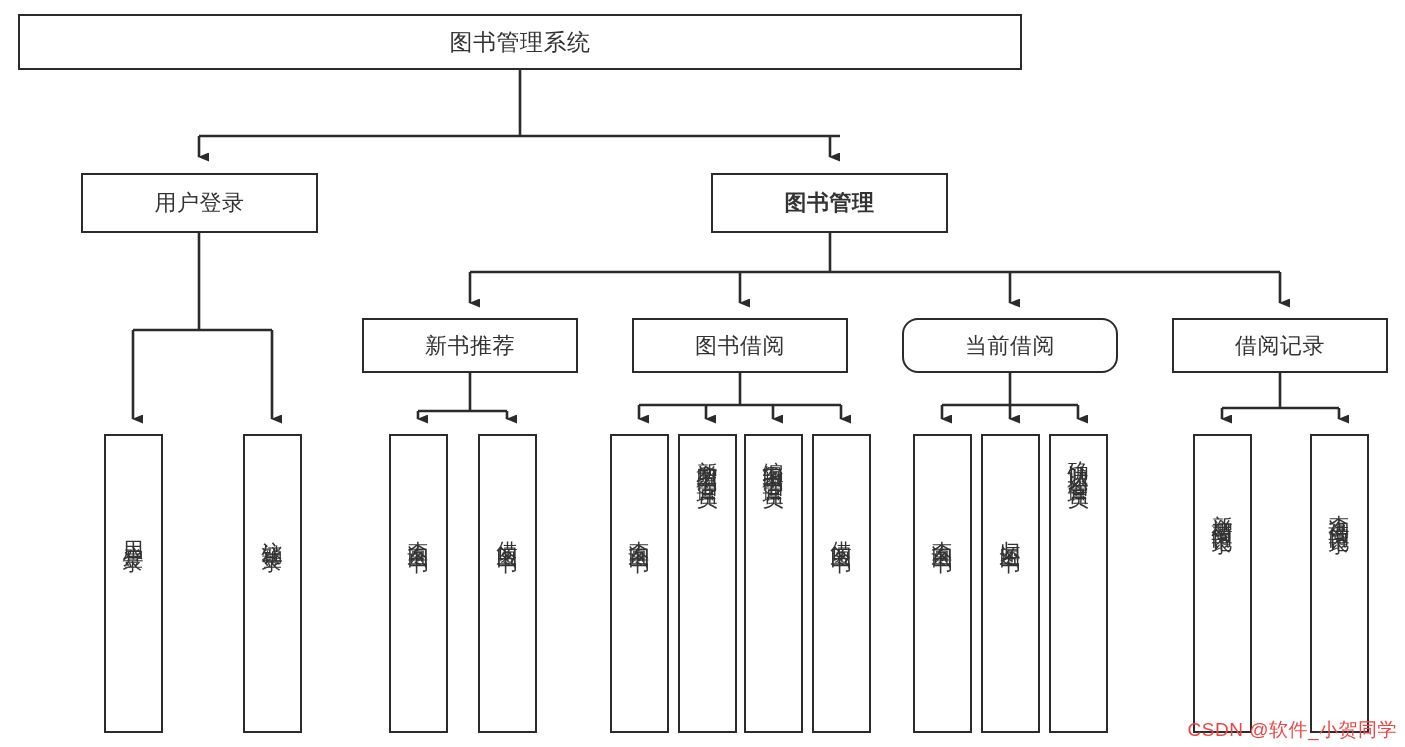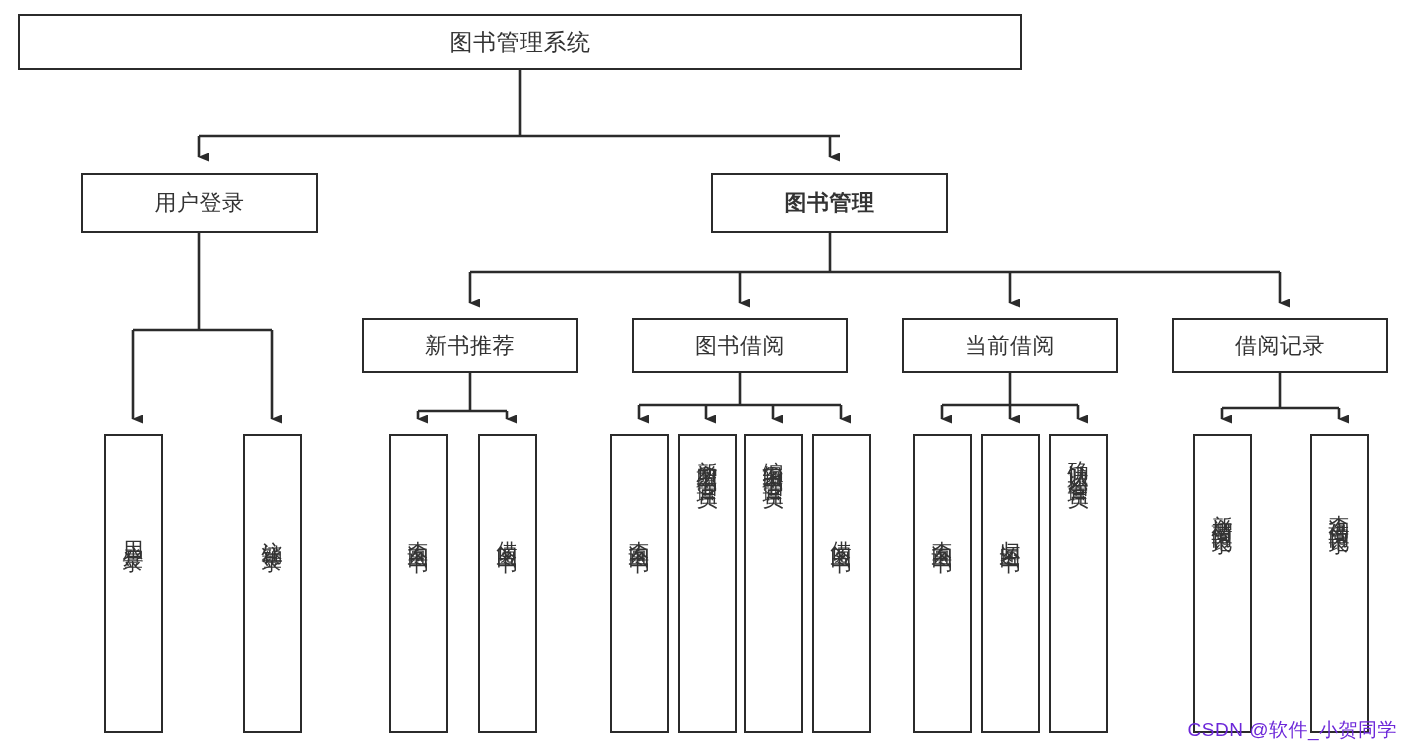--- a/index.html
+++ b/index.html
@@ -73,21 +73,21 @@
     margin-top: 4px;
   }
   .node-box.vertical.short .node-label {
     margin-top: 84px;
   }
   .watermark {
     position: absolute;
     right: 8px;
     bottom: 4px;
     font-size: 19px;
-    color: #6d28d9;
+    color: #ef4444;
     white-space: nowrap;
     letter-spacing: 0.5px;
     pointer-events: none;
   }
 </style>
 </head>
 <body>
 
 <div id="diagram-root">
 
@@ -155,21 +155,21 @@
   </div>
 
   <div class="node-box horizontal" style="left:362px; top:318px; width:216px; height:55px;">
     <span class="node-label">新书推荐</span>
   </div>
 
   <div class="node-box horizontal" style="left:632px; top:318px; width:216px; height:55px;">
     <span class="node-label">图书借阅</span>
   </div>
 
-  <div class="node-box horizontal" style="left:902px; top:318px; width:216px; height:55px;">
+  <div class="node-box horizontal" style="left:902px; top:318px; width:216px; height:55px;border-radius:16px;">
     <span class="node-label">当前借阅</span>
   </div>
 
   <div class="node-box horizontal" style="left:1172px; top:318px; width:216px; height:55px;font-family:Liberation Serif, serif;">
     <span class="node-label">借阅记录</span>
   </div>
 
   <div class="node-box vertical short" style="left:104px; top:434px; width:59px; height:299px;">
     <span class="node-label">用户登录</span>
   </div>

